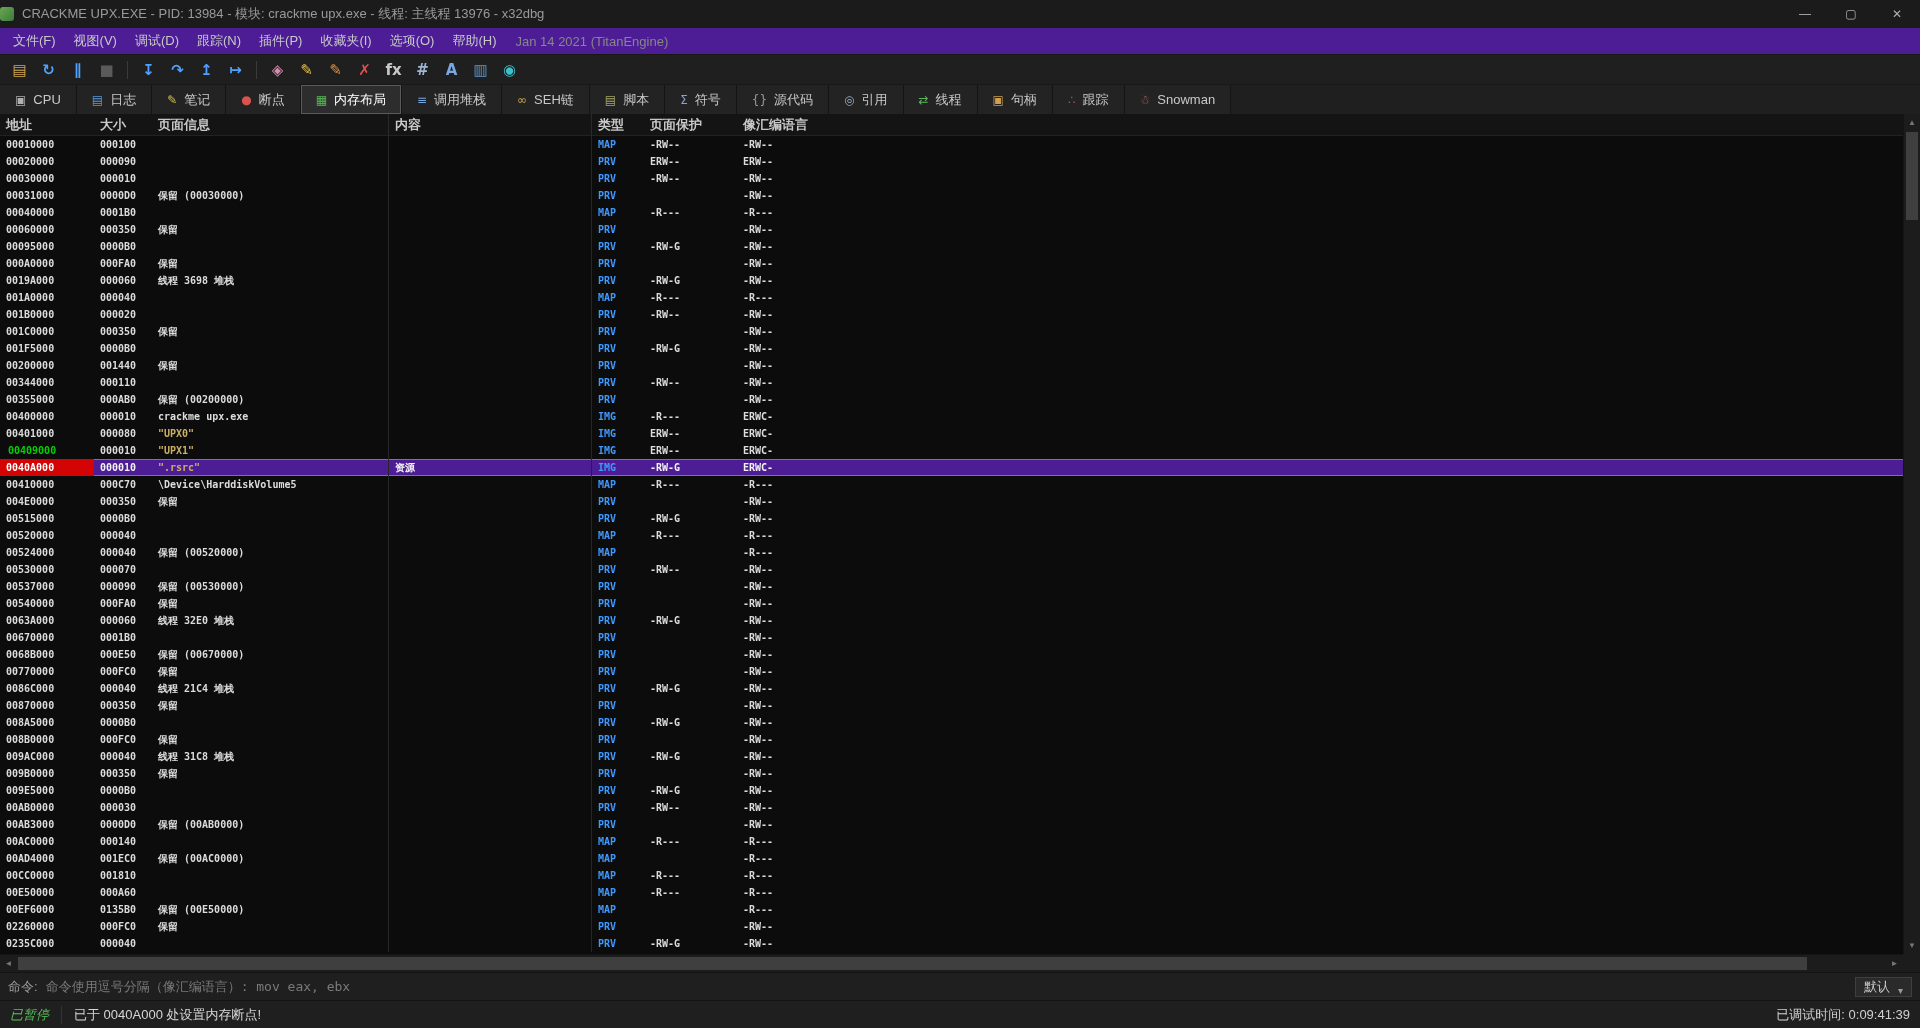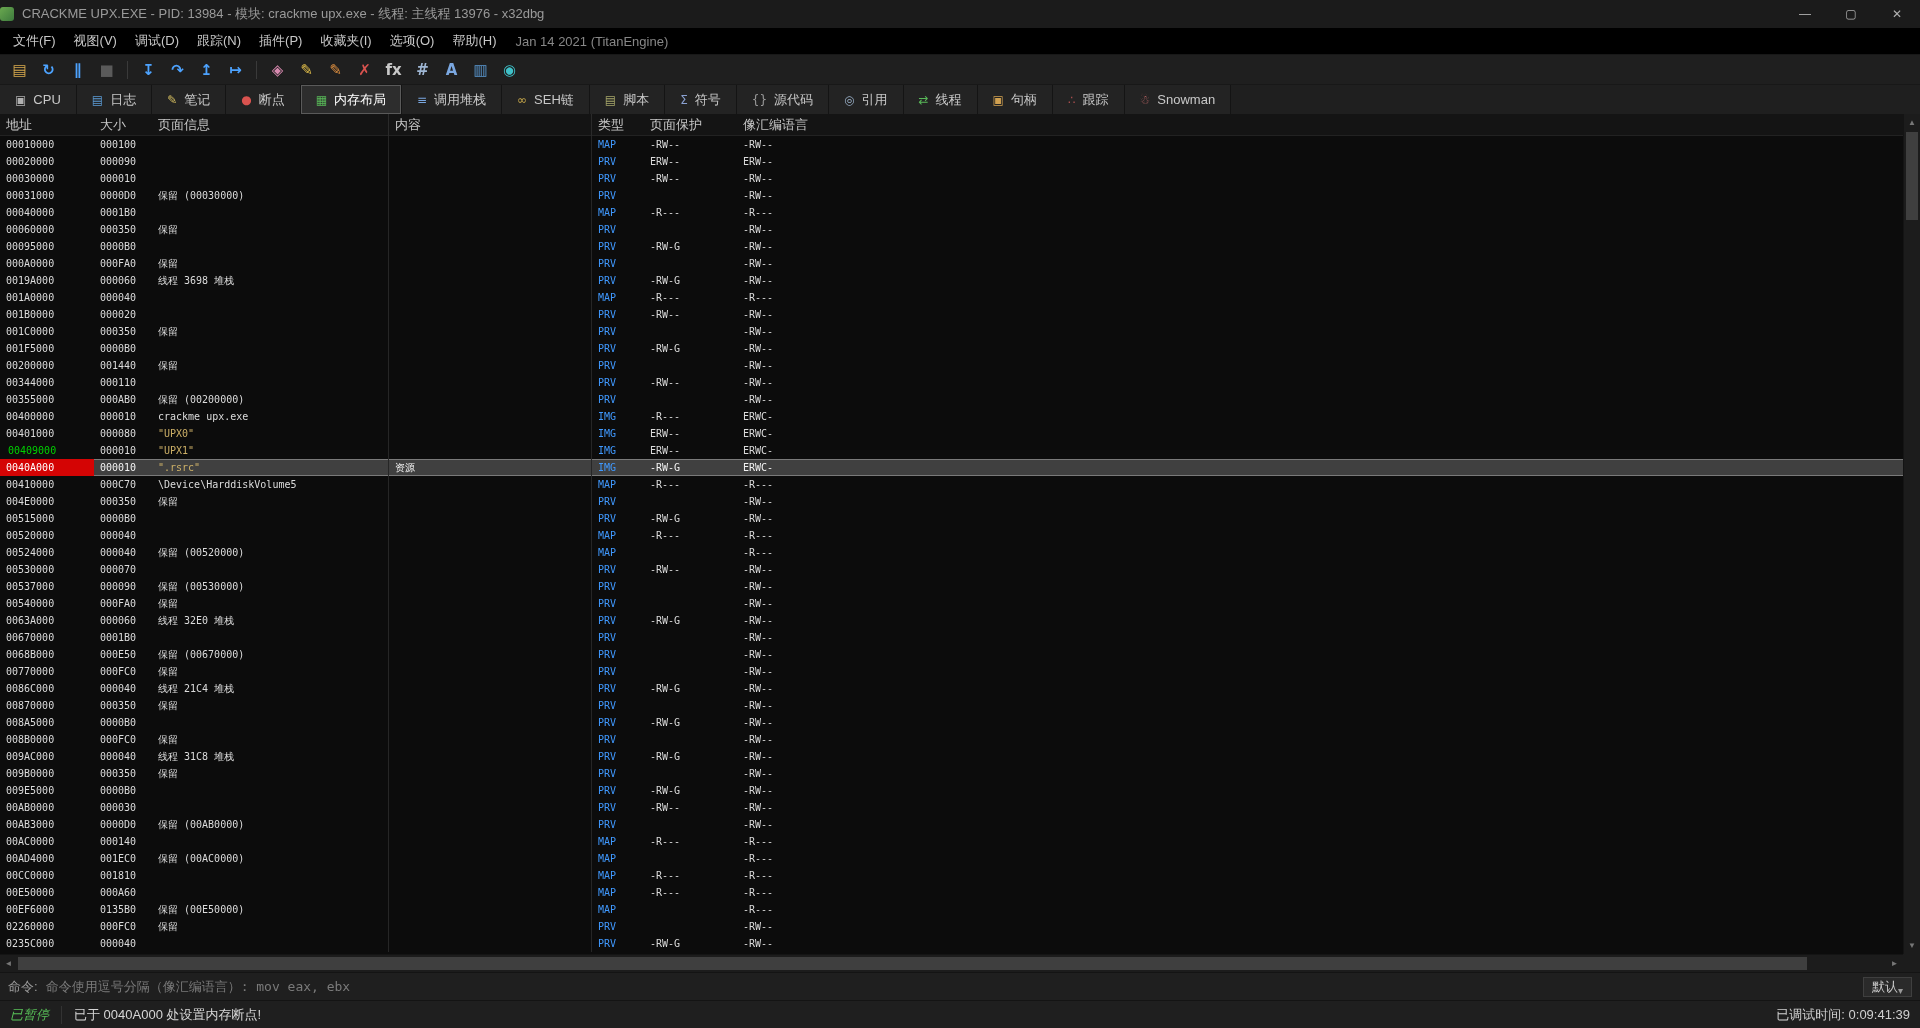--- a/index.html
+++ b/index.html
@@ -8,46 +8,46 @@
   .window { width:1920px; height:1028px; display:flex; flex-direction:column; background:#1f1f1f; }
 
   
   .titlebar { height:28px; background:#1b1b1b; display:flex; align-items:center; padding-left:0; gap:8px; flex:0 0 auto; }
   .app-icon { width:14px; height:14px; border-radius:3px; background:linear-gradient(135deg,#6aa84f,#3d7a3d); flex:0 0 auto; }
   .title-text { color:#9a9a9a; font-size:13px; white-space:nowrap; overflow:hidden; }
   .win-controls { margin-left:auto; display:flex; height:28px; }
   .win-btn { width:46px; height:28px; background:transparent; border:none; color:#b0b0b0; font-size:12px; display:flex; align-items:center; justify-content:center; cursor:default; }
 
   
-  .menubar { height:26px; display:flex; align-items:center; padding:0 4px; background:#000000; flex:0 0 auto; }
+  .menubar { height:26px; display:flex; align-items:center; padding:0 4px; background:#4c1d95; flex:0 0 auto; }
   #menu-items { display:flex; align-items:center; }
   .menu-item { padding:4px 9px; color:#c8c8c8; white-space:nowrap; }
   .build-info { color:#878787; margin-left:10px; white-space:nowrap; }
 
   
   .toolbar { height:30px; display:flex; align-items:center; padding:0 6px; gap:2px; background:#1f1f1f; border-top:1px solid #181818; flex:0 0 auto; }
   .tool-btn { width:27px; height:25px; background:transparent; border:none; display:flex; align-items:center; justify-content:center; cursor:default; }
   .tool-glyph { font-size:15px; font-weight:bold; font-family:"DejaVu Sans",sans-serif; }
   .tool-sep { width:1px; height:18px; background:#3a3a3a; margin:0 5px; }
 
   
   .tabbar { height:30px; display:flex; align-items:stretch; background:#1f1f1f; border-top:1px solid #181818; flex:0 0 auto; }
   .tab { display:flex; align-items:center; gap:7px; padding:0 15px; background:#232323; border-right:1px solid #141414; color:#c8c8c8; white-space:nowrap; }
   .tab.active { background:#2d2d2d; box-shadow:inset 0 0 0 1px #5a5a5a; color:#ffffff; }
   .tab-icon { font-size:12px; font-family:"DejaVu Sans",sans-serif; }
 
   
-  .table-wrap { position:relative; flex:1 1 auto; background:#0c0c0c; overflow:hidden; }
+  .table-wrap { position:relative; flex:1 1 auto; background:#0c0c0c; overflow:hidden;font-weight:bold; }
   .thead, .trow { display:grid; grid-template-columns:94px 58px 237px 203px 52px 93px 1fr; }
   .thead { height:22px; align-items:center; background:#141414; border-bottom:1px solid #222; color:#c8c8c8; }
   .hcell { padding-left:6px; height:22px; line-height:22px; overflow:hidden; white-space:nowrap; }
   .hcell:nth-child(3), .hcell:nth-child(4) { border-right:1px solid #2a2a2a; }
   .tbody { font-family:"DejaVu Sans Mono","Liberation Mono",monospace; font-size:10px; }
   .trow { height:17px; line-height:17px; color:#dcdcdc; }
-  .trow.selected { background:#404040; box-shadow:inset 0 0 0 1px #7a7a7a; color:#f2f2f2; }
+  .trow.selected { background:#4c1d95; box-shadow:inset 0 0 0 1px #7a7a7a; color:#f2f2f2; }
   .cell { padding-left:6px; overflow:hidden; white-space:pre; }
   .c-info, .c-content { border-right:1px solid #262626; }
   .c-type { color:#4099ff; }
   .green { color:#00d000;padding-left:8px; }
   .gold { color:#cdb067; }
   .addr-sel { background:#d40404; color:#ffffff; }
 
   
   .vscroll { position:absolute; top:0; right:0; bottom:18px; width:17px; background:#1c1c1c; border-left:1px solid #141414; }
   .vs-arrow { height:17px; display:flex; align-items:center; justify-content:center; color:#777; font-size:8px; }
@@ -57,21 +57,21 @@
   .hs-arrow { position:absolute; top:0; width:17px; height:17px; display:flex; align-items:center; justify-content:center; color:#777; font-size:8px; }
   .hs-left { left:0; } .hs-right { right:0; }
   .hs-thumb { position:absolute; top:2px; bottom:2px; left:18px; right:96px; background:#3f3f3f; }
   .scroll-corner { position:absolute; bottom:0; right:0; width:17px; height:18px; background:#1c1c1c; }
 
   
   .commandbar { height:28px; display:flex; align-items:center; padding:0 8px; gap:8px; background:#1f1f1f; border-top:1px solid #141414; flex:0 0 auto; }
   .cmd-label { color:#9a9a9a; white-space:nowrap; }
   .cmd-input { flex:1 1 auto; height:20px; background:#1f1f1f; border:none; outline:none; color:#bdbdbd; font-family:"DejaVu Sans Mono","Liberation Mono",monospace; font-size:13px; }
   .cmd-input::placeholder { color:#7a7a7a; opacity:1; }
-  .cmd-combo { display:flex; align-items:flex-end; gap:0; height:20px; padding:0 8px; background:#2a2a2a; border:1px solid #3f3f3f; color:#c8c8c8; white-space:nowrap; }
+  .cmd-combo { display:flex; align-items:flex-end; gap:8px; height:20px; padding:0 8px; background:#2a2a2a; border:1px solid #3f3f3f; color:#c8c8c8; white-space:nowrap; }
   .combo-arrow { color:#9a9a9a; font-size:10px; }
 
   
   .statusbar { height:28px; display:flex; align-items:center; padding:0 10px; gap:12px; background:#1f1f1f; border-top:1px solid #141414; flex:0 0 auto; }
   .status-state { color:#58c058; padding-right:12px; border-right:1px solid #333; white-space:nowrap;font-style:italic; }
   .status-msg { color:#d6d6d6; white-space:nowrap; }
   .status-right { margin-left:auto; color:#d0d0d0; white-space:nowrap; }
 </style>
 </head>
 <body>

